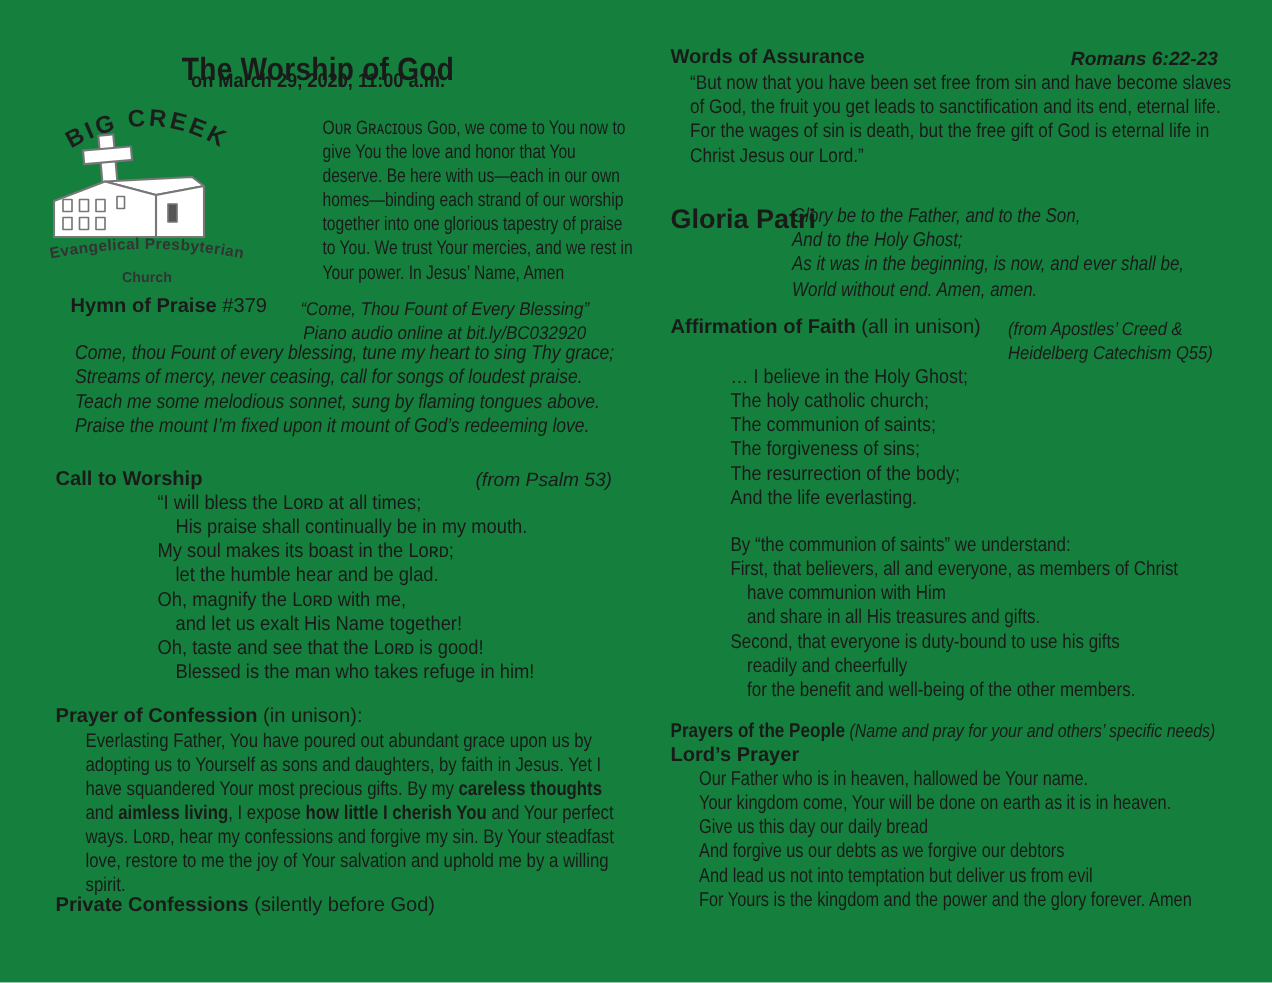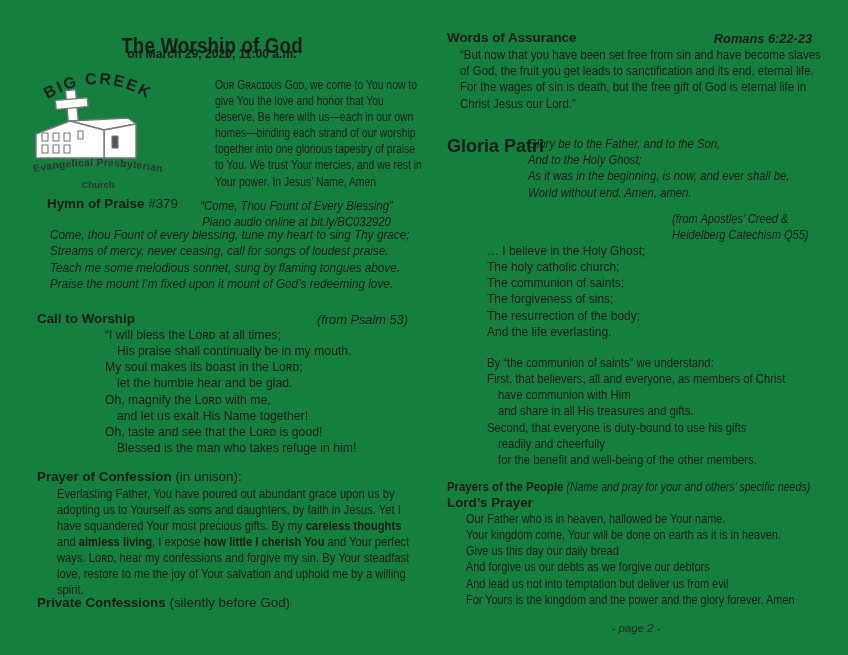--- a/index.html
+++ b/index.html
@@ -147,20 +147,21 @@
     <div class="woabody">“But now that you have been set free from sin and have become slaves of God, the fruit you get leads to sanctification and its end, eternal life.  For the wages of sin is death, but the free gift of God is eternal life in Christ Jesus our Lord.”</div>
 
     <div class="glabel">Gloria Patri</div>
     <div class="glines">
         <div>Glory be to the Father, and to the Son,</div>
         <div>And to the Holy Ghost;</div>
         <div>As it was in the beginning, is now, and ever shall be,</div>
         <div>World without end.  Amen, amen.</div>
       </div>
 
+    <div class="affhead"><span class="b">Affirmation of Faith</span><span> (all in unison)</span></div>
     <div class="affann">
         <div>(from Apostles’ Creed &amp;</div>
         <div>Heidelberg Catechism Q55)</div>
       </div>
     <div class="creed">
         <div>… I believe in the Holy Ghost;</div>
         <div>The holy catholic church;</div>
         <div>The communion of saints;</div>
         <div>The forgiveness of sins;</div>
         <div>The resurrection of the body;</div>
@@ -180,16 +181,15 @@
     <div class="lphead">Lord’s Prayer</div>
     <div class="lp">
         <div>Our Father who is in heaven, hallowed be Your name.</div>
         <div>Your kingdom come, Your will be done on earth as it is in heaven.</div>
         <div>Give us this day our daily bread</div>
         <div>And forgive us our debts as we forgive our debtors</div>
         <div>And lead us not into temptation but deliver us from evil</div>
         <div>For Yours is the kingdom and the power and the glory forever. Amen</div>
       </div>
 
-    <div class="footer">- page 2 -</div>
   </section>
 
 </div>
 
 </body></html>

